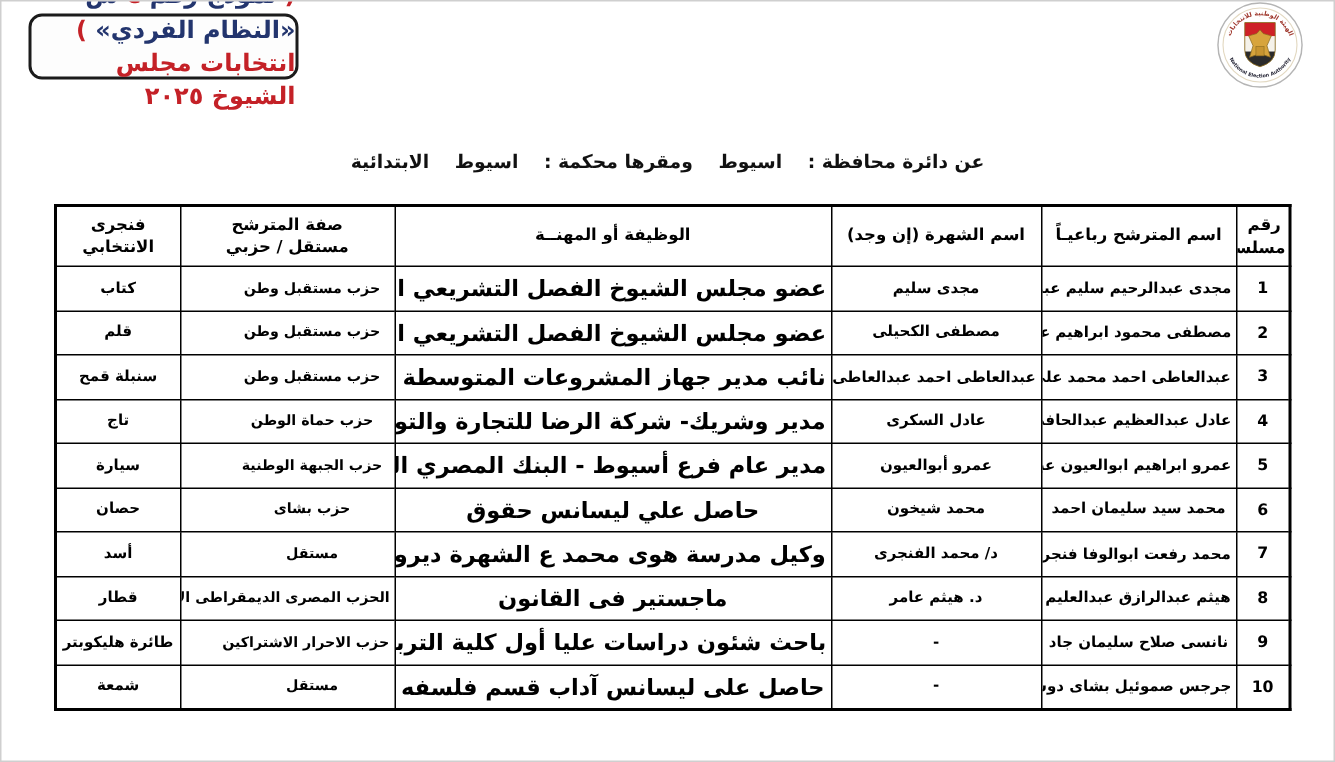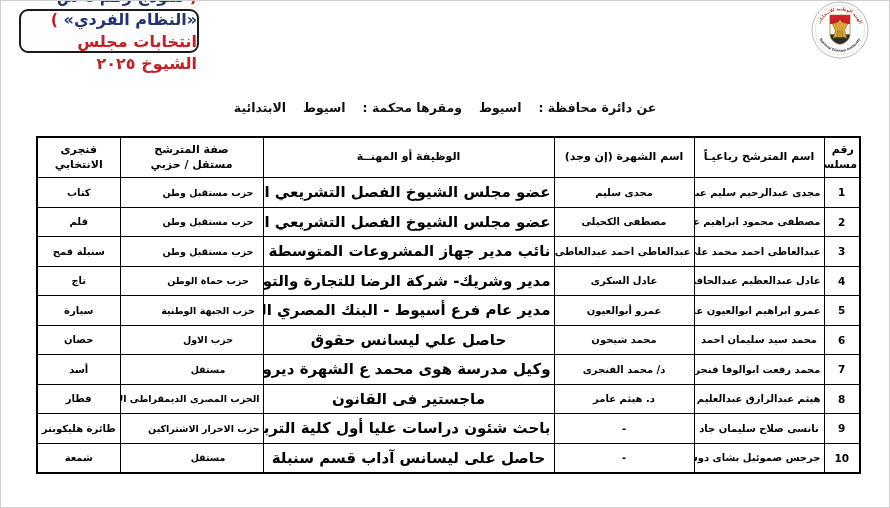--- a/index.html
+++ b/index.html
@@ -157,21 +157,21 @@
     <td class="c-shohra">عمرو أبوالعيون</td>
     <td class="c-job">مدير عام فرع أسيوط - البنك المصري الخليجي</td>
     <td class="c-aff">حزب الجبهة الوطنية</td>
     <td class="c-sym">سيارة</td>
   </tr>
           <tr>
     <td class="c-serial">6</td>
     <td class="c-name">محمد سيد سليمان احمد</td>
     <td class="c-shohra">محمد شيخون</td>
     <td class="c-job">حاصل علي ليسانس حقوق</td>
-    <td class="c-aff">حزب الاول</td>
+    <td class="c-aff">حزب بشاى</td>
     <td class="c-sym">حصان</td>
   </tr>
           <tr>
     <td class="c-serial">7</td>
     <td class="c-name">محمد رفعت ابوالوفا فنجرى</td>
     <td class="c-shohra">د/ محمد الفنجرى</td>
     <td class="c-job">وكيل مدرسة هوى محمد ع الشهرة ديروط التعليمية</td>
     <td class="c-aff">مستقل</td>
     <td class="c-sym">أسد</td>
   </tr>
@@ -188,21 +188,21 @@
     <td class="c-name">نانسى صلاح سليمان جاد</td>
     <td class="c-shohra">-</td>
     <td class="c-job">باحث شئون دراسات عليا أول كلية التربية - جامعة أسيوط</td>
     <td class="c-aff">حزب الاحرار الاشتراكين</td>
     <td class="c-sym">طائرة هليكوبتر</td>
   </tr>
           <tr>
     <td class="c-serial">10</td>
     <td class="c-name">جرجس صموئيل بشاى دوس</td>
     <td class="c-shohra">-</td>
-    <td class="c-job">حاصل على ليسانس آداب قسم سنبلة</td>
+    <td class="c-job">حاصل على ليسانس آداب قسم فلسفه</td>
     <td class="c-aff">مستقل</td>
     <td class="c-sym">شمعة</td>
   </tr>
         </tbody>
     </table>
   </div>
 
 </div>
 
 </body></html>

